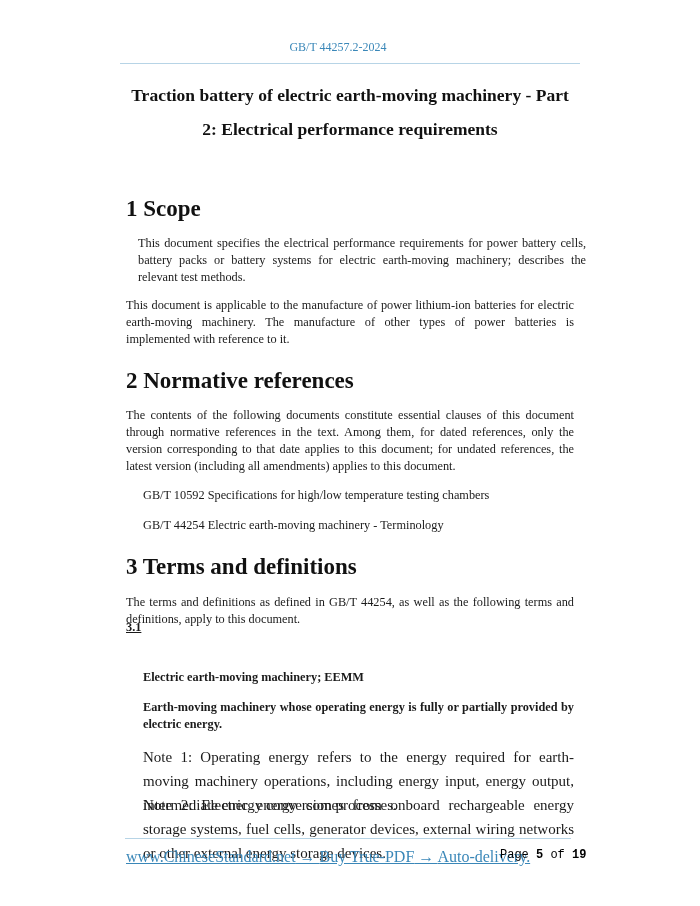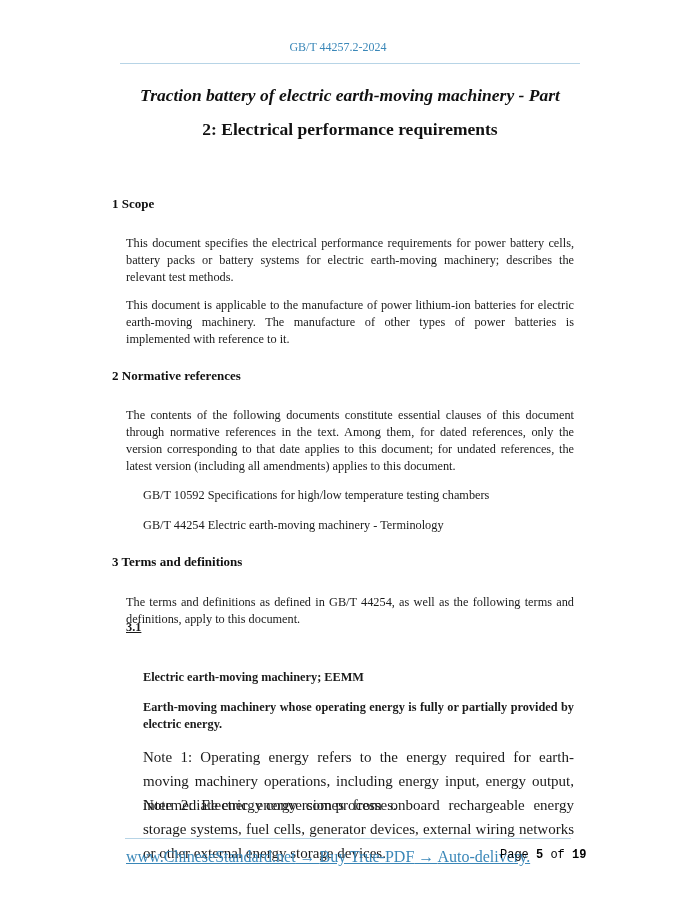--- a/index.html
+++ b/index.html
@@ -12,24 +12,24 @@
     font-size: 12px; color: #3a87b8;
   }
   .header-rule {
     position: absolute; top: 63px; left: 120px; width: 460px; height: 0;
     border-top: 1px solid #b7d4e6;
   }
   .title {
     position: absolute; left: 0; width: 700px; text-align: center;
     font-weight: bold; font-size: 17.5px; color: #111;
   }
-  .title.l1 { top: 85px; font-style: italic; }
+  .title.l1 { top: 85px; }
   .title.l2 { top: 119px; }
   .h1 {
-    position: absolute; left: 112px; font-weight: bold; font-size: 13px; color: #111;
+    position: absolute; left: 126px; font-weight: bold; font-size: 23px; color: #111;
   }
   .para {
     position: absolute; left: 126px; width: 448px; font-size: 12.3px; line-height: 17px;
     text-align: justify; color: #1a1a1a;
   }
   .para.indent { left: 143px; width: 431px; }
   .ref {
     position: absolute; left: 143px; font-size: 12.3px; line-height: 17px; color: #1a1a1a; text-align: right;
   }
   .clause-num { position: absolute; left: 126px; font-size: 12.3px; font-weight: bold; }
@@ -54,21 +54,21 @@
 </head>
 <body>
 
 <div class="header-code">GB/T 44257.2-2024</div>
 <div class="header-rule"></div>
 
 <div class="title l1">Traction battery of electric earth-moving machinery - Part</div>
 <div class="title l2">2: Electrical performance requirements</div>
 
 <div class="h1" style="top:196px;">1 Scope</div>
-<div class="para" style="top:235px;">This document specifies the electrical performance requirements for power battery cells, battery packs or battery systems for electric earth-moving machinery; describes the relevant test methods.</div>
+<div class="para" style="top:235px;margin-left:12px;">This document specifies the electrical performance requirements for power battery cells, battery packs or battery systems for electric earth-moving machinery; describes the relevant test methods.</div>
 <div class="para" style="top:297px;">This document is applicable to the manufacture of power lithium-ion batteries for electric earth-moving machinery. The manufacture of other types of power batteries is implemented with reference to it.</div>
 
 <div class="h1" style="top:368px;">2 Normative references</div>
 <div class="para" style="top:407px;">The contents of the following documents constitute essential clauses of this document through normative references in the text. Among them, for dated references, only the version corresponding to that date applies to this document; for undated references, the latest version (including all amendments) applies to this document.</div>
 <div class="ref" style="top:487px;">GB/T 10592 Specifications for high/low temperature testing chambers</div>
 <div class="ref" style="top:517px;">GB/T 44254 Electric earth-moving machinery - Terminology</div>
 
 <div class="h1" style="top:554px;">3 Terms and definitions</div>
 <div class="para" style="top:594px;">The terms and definitions as defined in GB/T 44254, as well as the following terms and definitions, apply to this document.</div>
 <div class="clause-num" style="top:620px;text-decoration:underline;">3.1</div>

